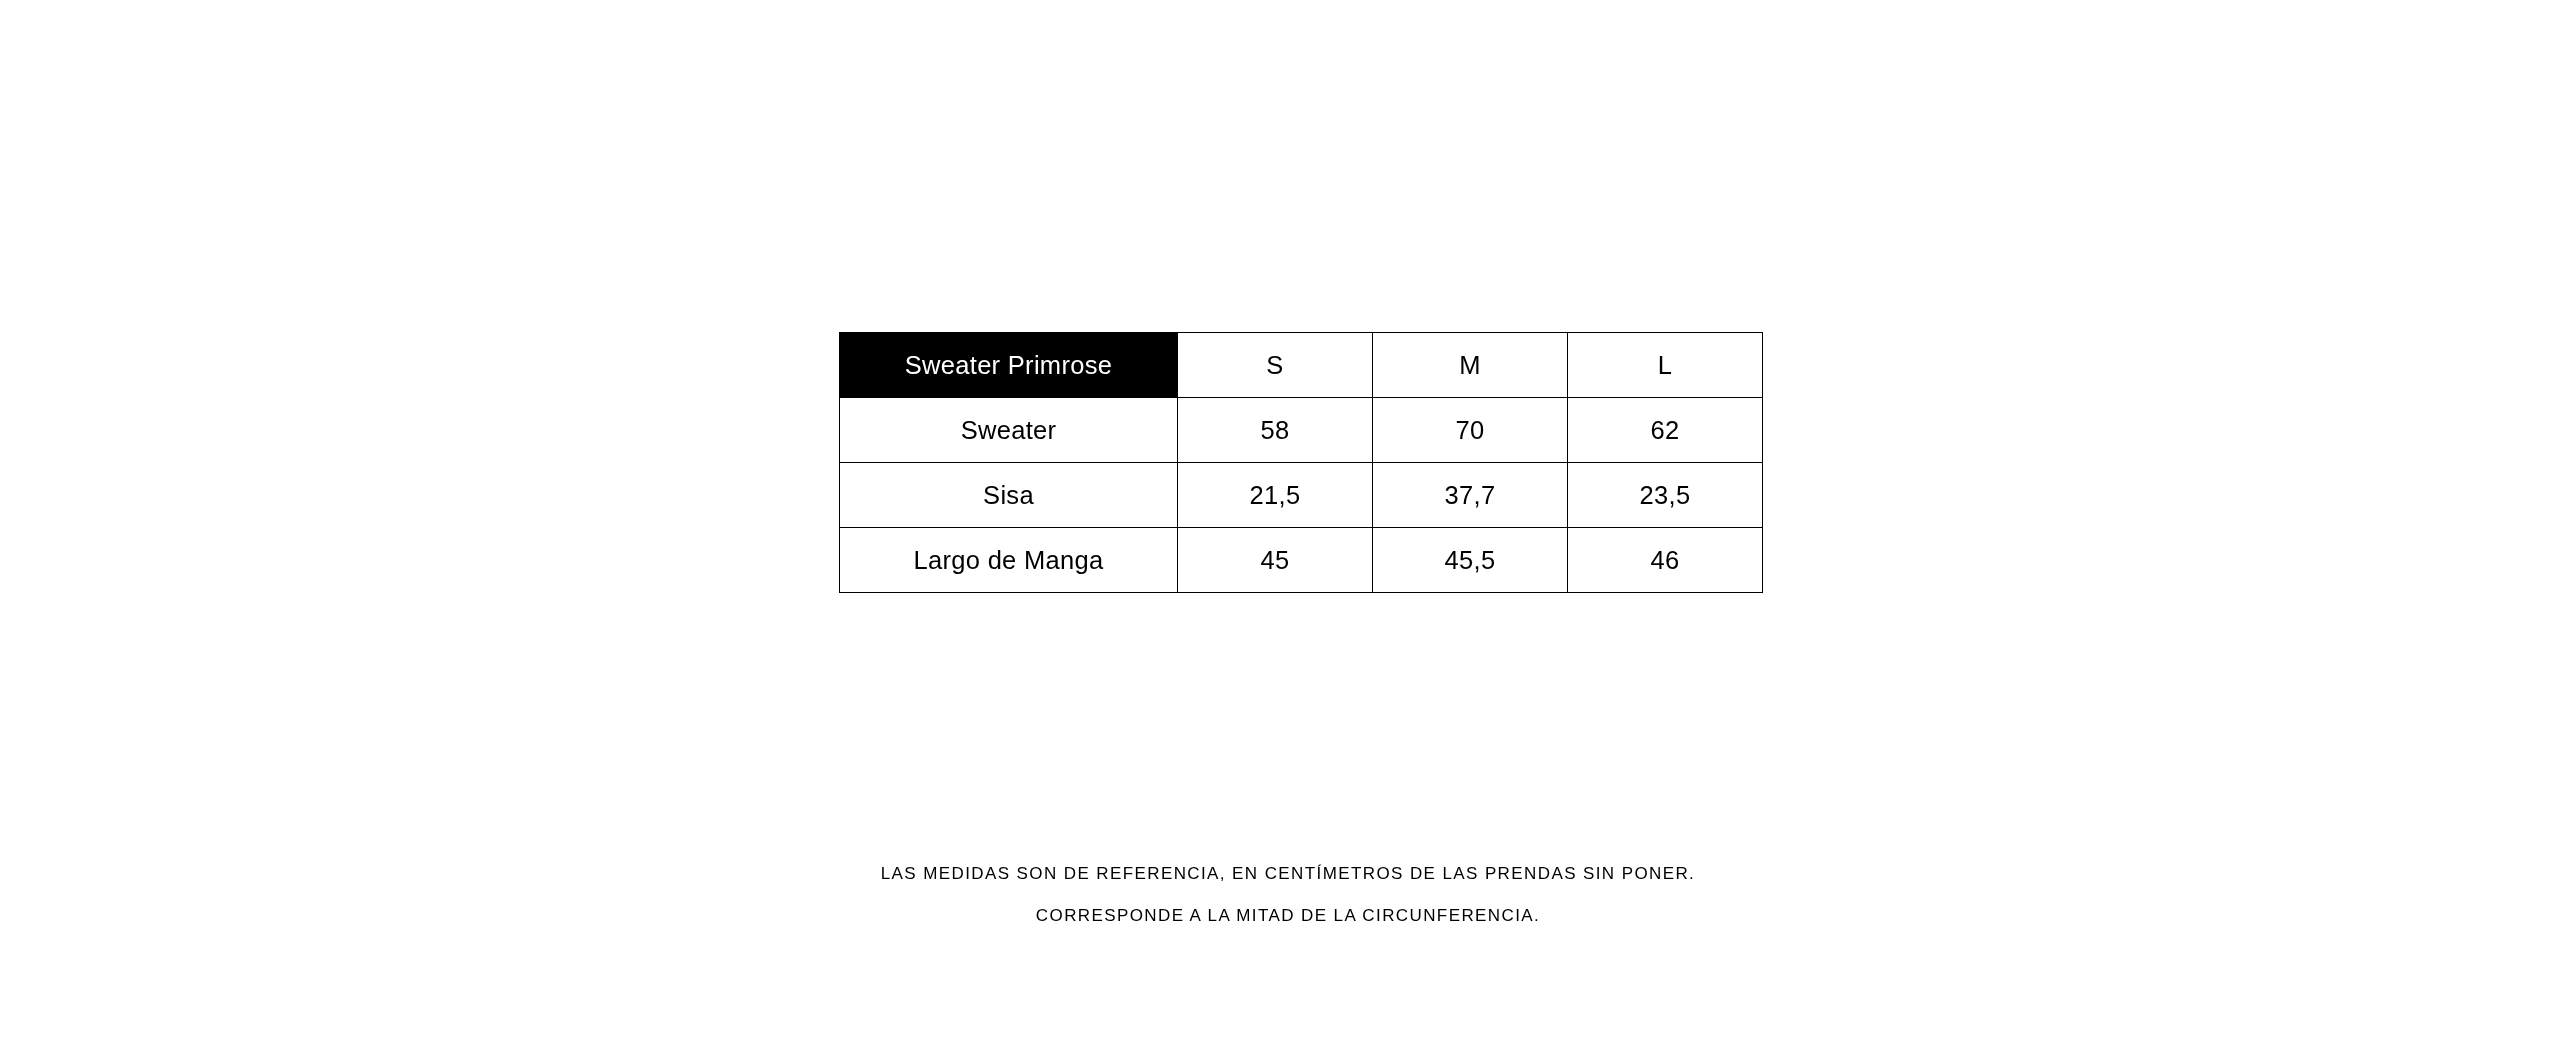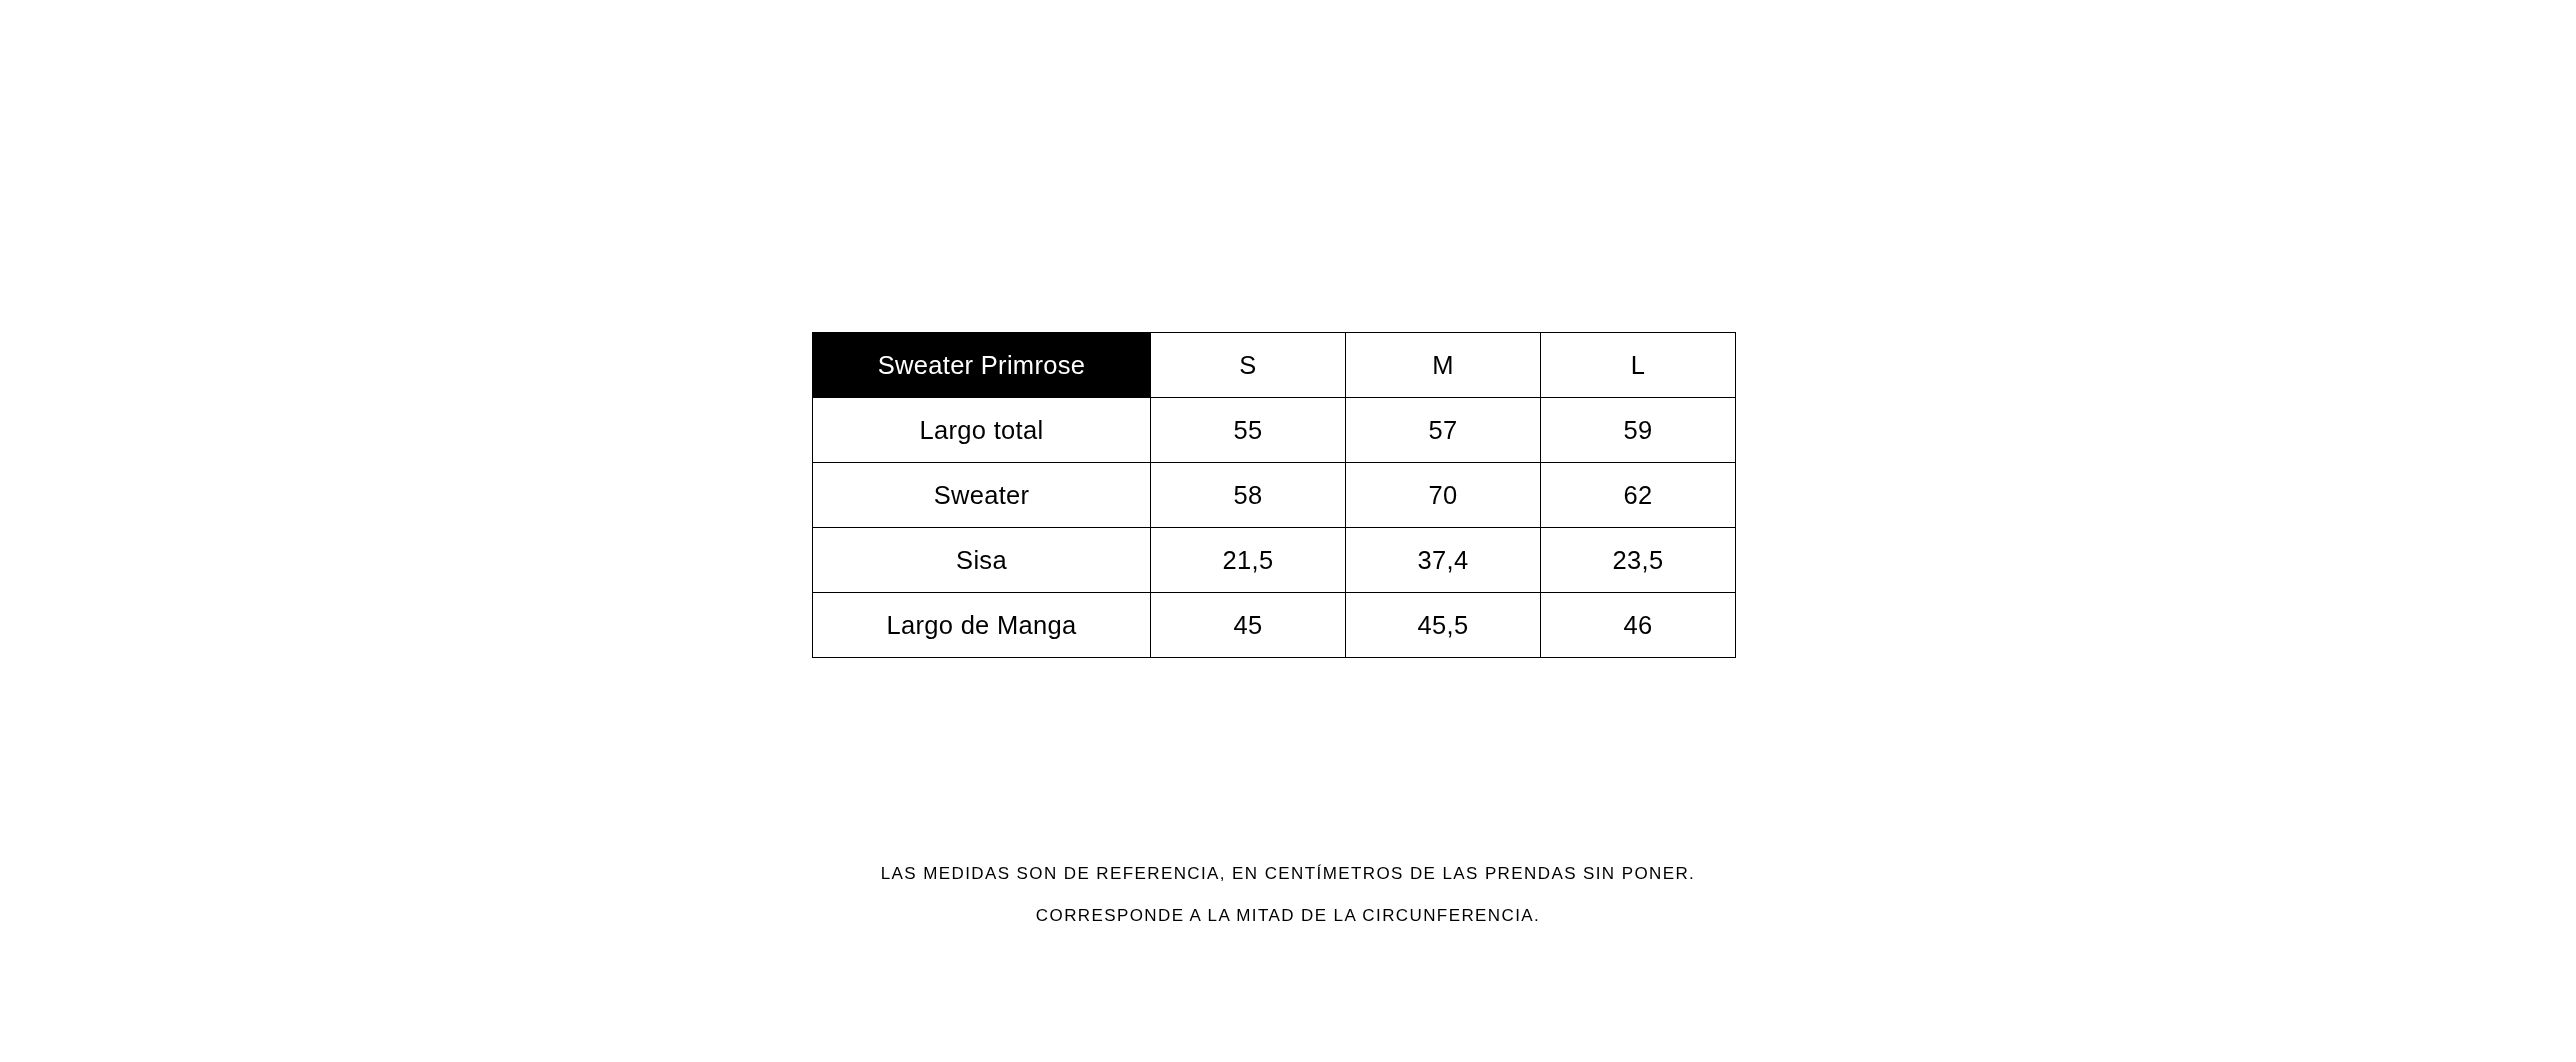--- a/index.html
+++ b/index.html
@@ -17,21 +17,21 @@
   }
 
   .sheet {
     position: absolute;
     inset: 0;
     background: #ffffff;
   }
 
   .size-table-wrap {
     position: absolute;
-    left: 812px;
+    left: 839px;
     top: 332px;
     width: 924px;
   }
 
   table.size-table {
     border-collapse: collapse;
     table-layout: fixed;
     width: 924px;
     background: #ffffff;
   }
@@ -106,35 +106,29 @@
       <thead>
         <tr>
           <th class="corner-head">Sweater Primrose</th>
           <th class="size-head">S</th>
           <th class="size-head">M</th>
           <th class="size-head">L</th>
         </tr>
       </thead>
       <tbody>
         <tr>
-          <td class="row-label">Largo total</td>
-          <td class="row-value">55</td>
-          <td class="row-value">57</td>
-          <td class="row-value">59</td>
-        </tr>
-        <tr>
           <td class="row-label">Sweater</td>
           <td class="row-value">58</td>
           <td class="row-value">70</td>
           <td class="row-value">62</td>
         </tr>
         <tr>
           <td class="row-label">Sisa</td>
           <td class="row-value">21,5</td>
-          <td class="row-value">37,4</td>
+          <td class="row-value">37,7</td>
           <td class="row-value">23,5</td>
         </tr>
         <tr>
           <td class="row-label">Largo de Manga</td>
           <td class="row-value">45</td>
           <td class="row-value">45,5</td>
           <td class="row-value">46</td>
         </tr>
       </tbody>
     </table>

